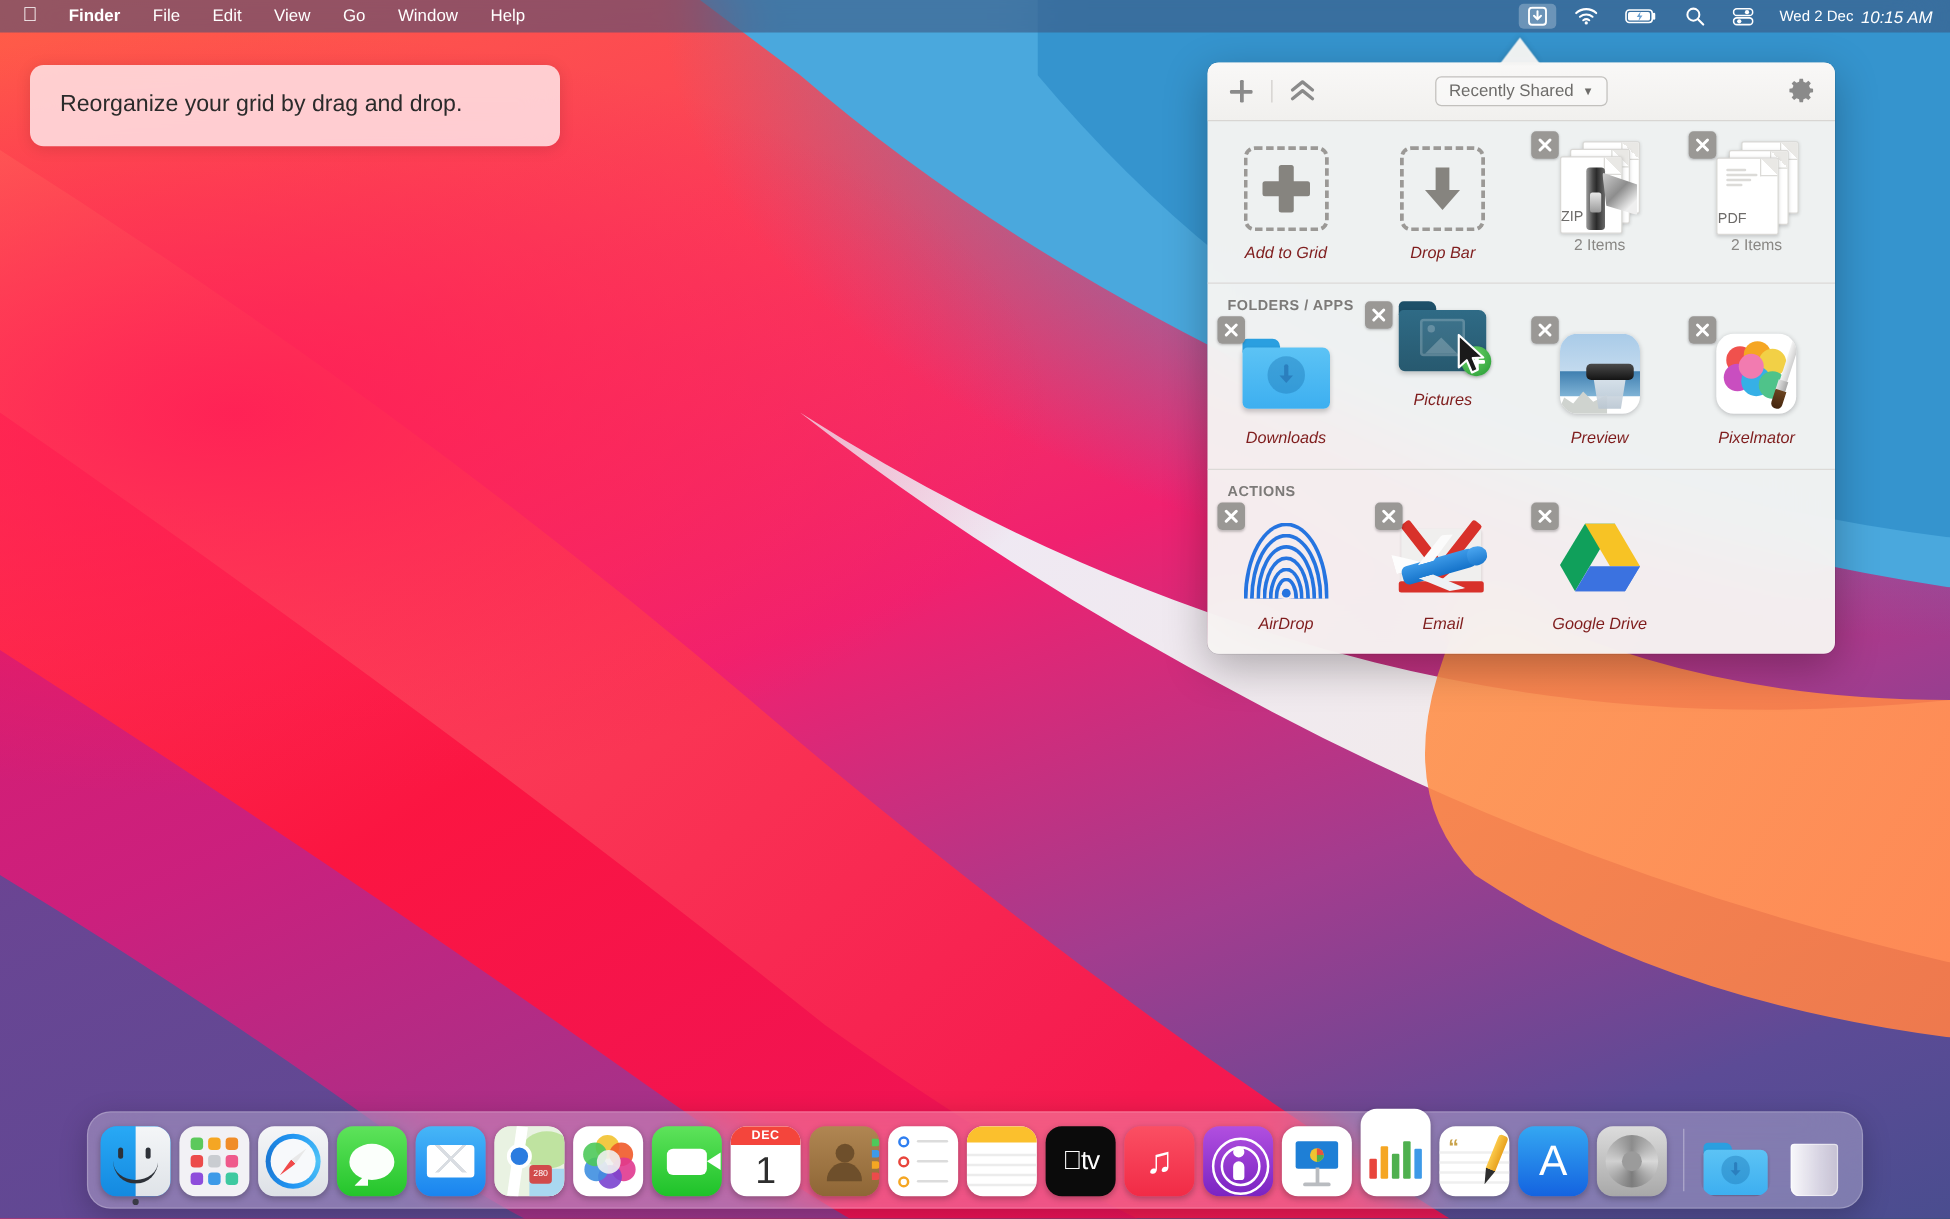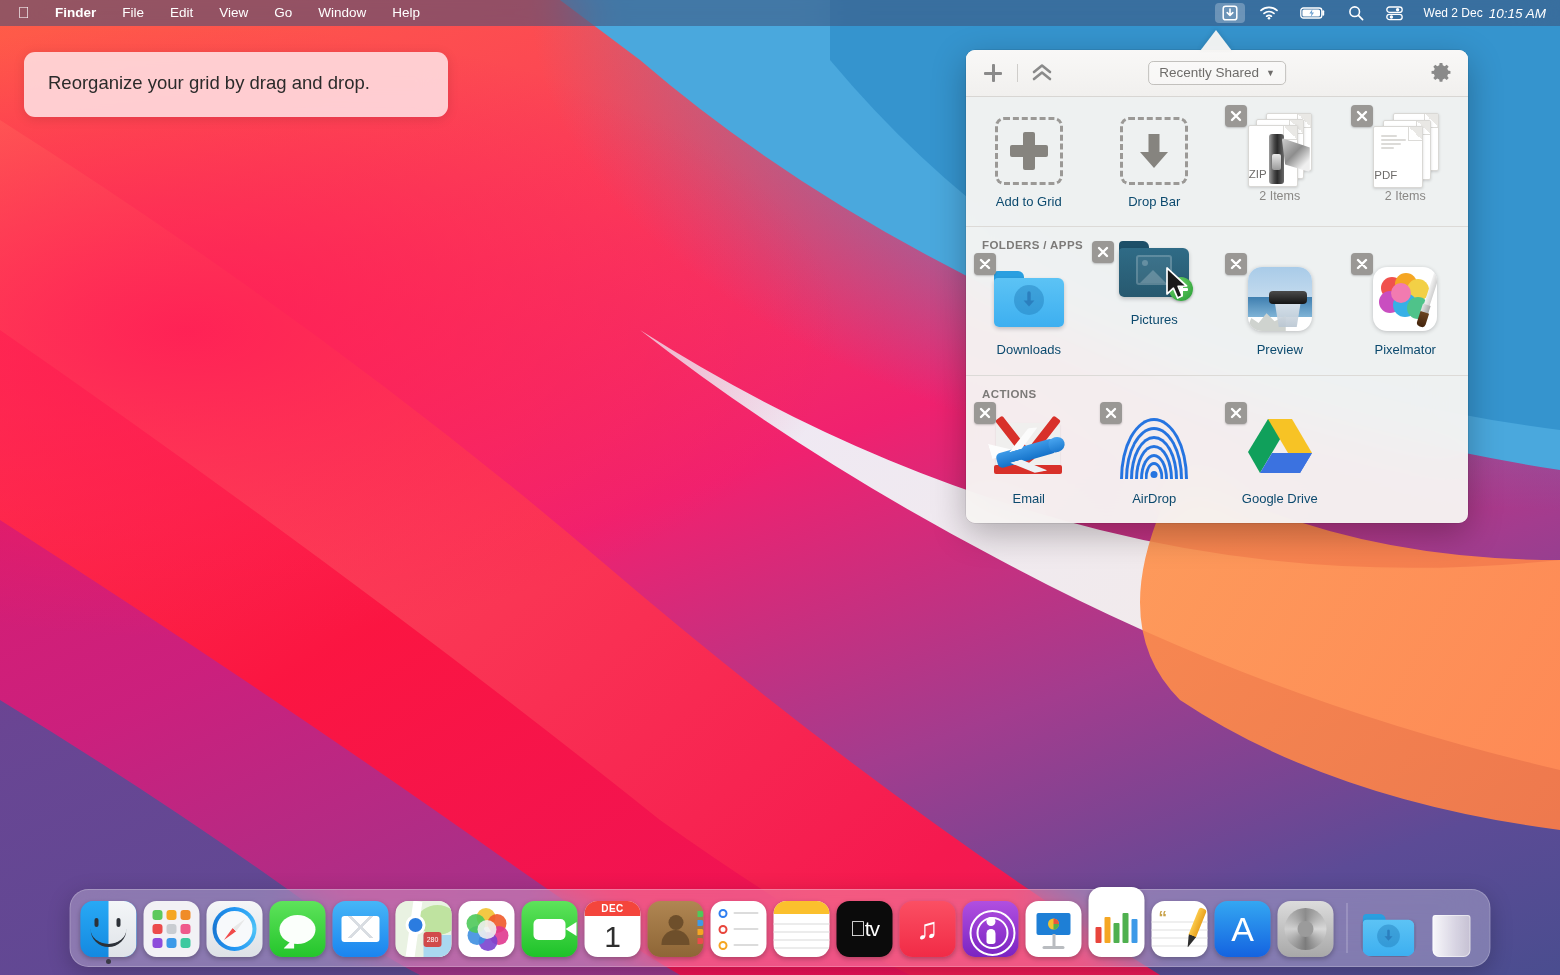--- a/index.html
+++ b/index.html
@@ -129,21 +129,21 @@
   .sec-title{
     font-size:11.5px;font-weight:bold;color:#7c7a78;letter-spacing:.4px;
     padding:2px 0 4px 16px;
   }
   .grid{display:grid;grid-template-columns:repeat(4,1fr);}
   .cell{
     position:relative;display:flex;flex-direction:column;align-items:center;
     padding:6px 0 8px;
   }
   .cell .art{width:76px;height:76px;position:relative;display:flex;align-items:center;justify-content:center;}
-  .cell .lbl{font-size:13px;color:#0c4a6e;margin-top:5px;text-align:center;line-height:1.25;}
+  .cell .lbl{font-size:13px;color:#7f1d1d;margin-top:5px;text-align:center;line-height:1.25;font-style:italic;}
   .cell .sub{font-size:12.5px;color:#8a8885;text-align:center;line-height:1.25;}
   .xbadge{
     position:absolute;left:8px;top:-2px;width:22px;height:22px;border-radius:4px;
     background:#9a9895;display:flex;align-items:center;justify-content:center;
     box-shadow:0 1px 2px rgba(0,0,0,.22);z-index:5;
   }
   .xbadge svg{display:block;}
 
   
   .dashed{
@@ -688,60 +688,60 @@
     <div class="grid">
 
       <div class="cell">
         <div class="xbadge">
           <svg width="14" height="14" viewBox="0 0 14 14">
               <path d="M3 3 L11 11 M11 3 L3 11" stroke="#fff" stroke-width="2.4" stroke-linecap="round"></path>
             </svg>
         </div>
         <div class="art">
           <div class="act">
+            <div class="airdrop">
+              <i style="width:62px;height:58px;"></i>
+              <i style="width:52px;height:49px;"></i>
+              <i style="width:42px;height:40px;"></i>
+              <i style="width:32px;height:31px;"></i>
+              <i style="width:22px;height:22px;"></i>
+              <i style="width:13px;height:14px;"></i>
+              <i class="dot"></i>
+            </div>
+          </div>
+        </div>
+        <div class="lbl">AirDrop</div>
+      </div>
+
+      <div class="cell">
+        <div class="xbadge">
+          <svg width="14" height="14" viewBox="0 0 14 14">
+              <path d="M3 3 L11 11 M11 3 L3 11" stroke="#fff" stroke-width="2.4" stroke-linecap="round"></path>
+            </svg>
+        </div>
+        <div class="art">
+          <div class="act">
             <div class="env">
                 <div class="back"></div>
                 <div class="flapL"></div>
                 <div class="flapR"></div>
                 <div class="bottom"></div>
               </div>
             <div class="plane">
                 <div class="tail"></div>
                 <div class="fuse"></div>
                 <div class="nose"></div>
                 <div class="wingU"></div>
                 <div class="wingD"></div>
               </div>
           </div>
         </div>
         <div class="lbl">Email</div>
       </div>
 
-      <div class="cell">
-        <div class="xbadge">
-          <svg width="14" height="14" viewBox="0 0 14 14">
-              <path d="M3 3 L11 11 M11 3 L3 11" stroke="#fff" stroke-width="2.4" stroke-linecap="round"></path>
-            </svg>
-        </div>
-        <div class="art">
-          <div class="act">
-            <div class="airdrop">
-              <i style="width:62px;height:58px;"></i>
-              <i style="width:52px;height:49px;"></i>
-              <i style="width:42px;height:40px;"></i>
-              <i style="width:32px;height:31px;"></i>
-              <i style="width:22px;height:22px;"></i>
-              <i style="width:13px;height:14px;"></i>
-              <i class="dot"></i>
-            </div>
-          </div>
-        </div>
-        <div class="lbl">AirDrop</div>
-      </div>
-
 
       <div class="cell">
         <div class="xbadge">
           <svg width="14" height="14" viewBox="0 0 14 14">
               <path d="M3 3 L11 11 M11 3 L3 11" stroke="#fff" stroke-width="2.4" stroke-linecap="round"></path>
             </svg>
         </div>
         <div class="art">
           <div class="act">
             <svg width="72" height="64" viewBox="0 0 72 64" style="position:absolute;left:1px;top:6px;">

